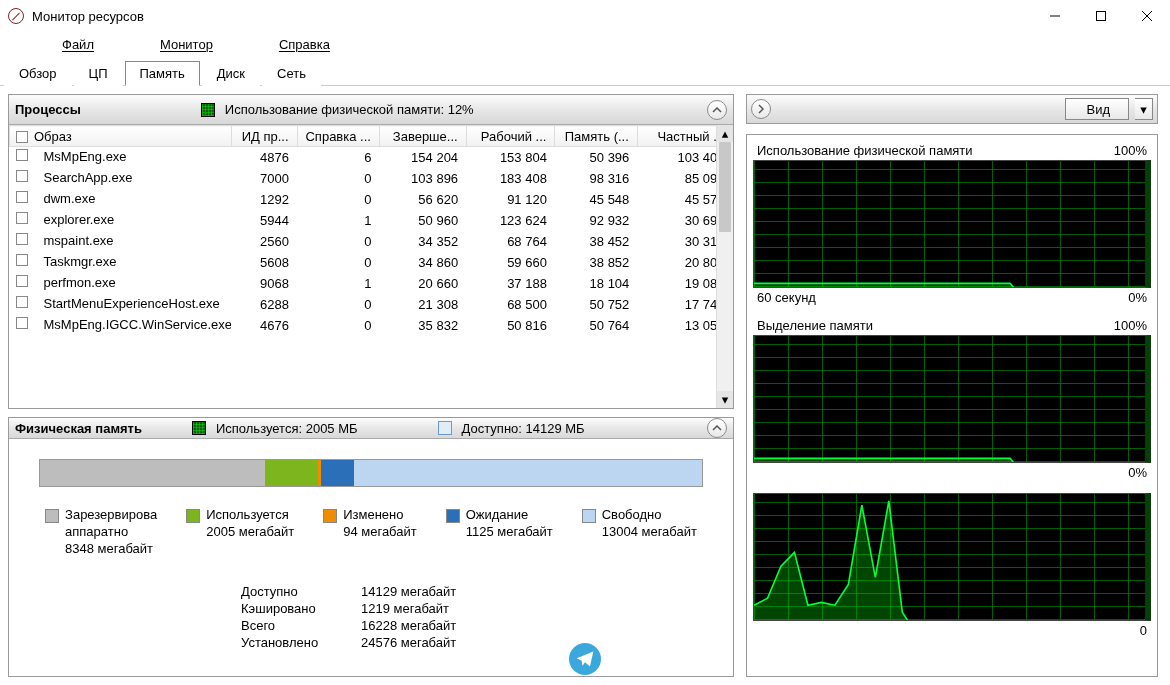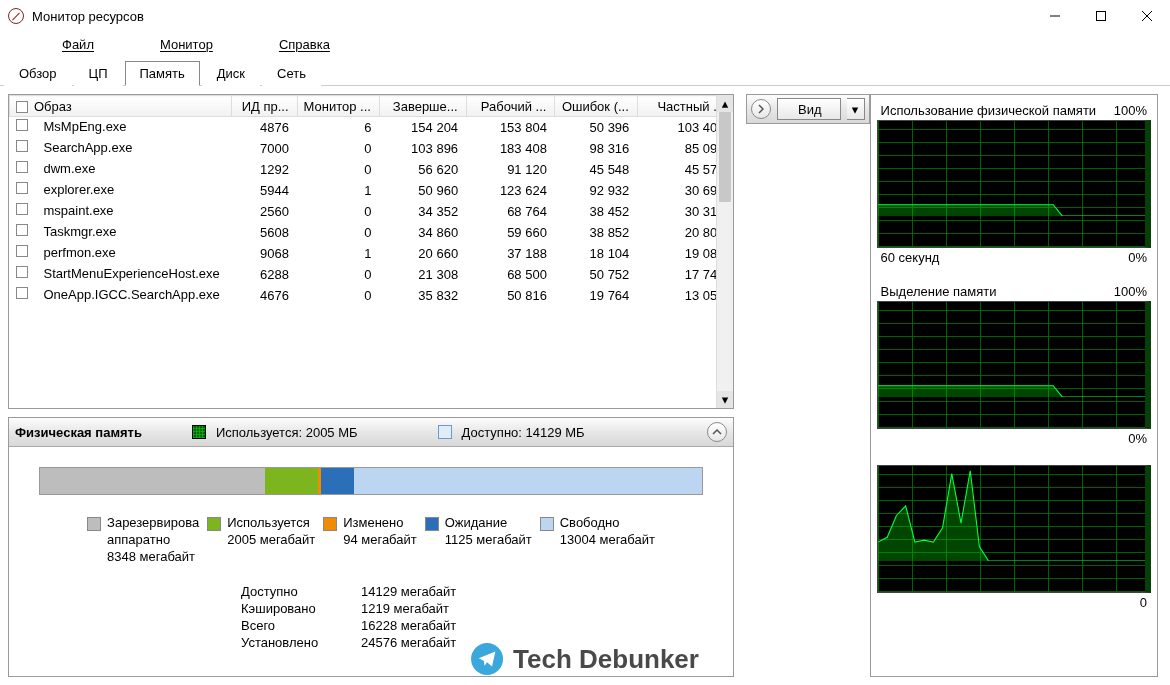--- a/index.html
+++ b/index.html
@@ -20,21 +20,21 @@
 .menubar-item span { text-decoration: underline; text-decoration-thickness: 1px; text-underline-offset: 2px; margin-left: 48px; }
 
 
 .tabbar { height: 30px; display: flex; align-items: flex-end; padding: 0 4px; border-bottom: 1px solid #ccc; }
 .tab { padding: 4px 14px 4px; border: 1px solid transparent; margin-right: 2px; position: relative; top: 1px; background: #fff; }
 .tab.active { border: 1px solid #888; border-bottom: 1px solid #fff; margin-top: 32px; }
 
 
 .content { display: flex; height: calc(685px - 32px - 24px - 30px); }
 .left-col { width: 742px; padding: 8px; display: flex; flex-direction: column; gap: 8px; }
-.right-col { flex: 1; padding: 8px 12px 8px 4px; display: flex; flex-direction: row; justify-content: space-between; }
+.right-col { flex: 1; padding: 8px 12px 8px 4px; display: flex; flex-direction: column; justify-content: space-between; }
 
 
 .panel { border: 1px solid #9a9a9a; display: flex; flex-direction: column; }
 .panel-header { height: 30px; background: linear-gradient(#fdfdfd, #e7e7e7 50%, #d8d8d8); border-bottom: 1px solid #aaa; display: flex; align-items: center; padding: 0 6px; gap: 10px; }
 .panel-title { font-weight: bold; }
 .panel-spacer { flex: 1; }
 .collapse-btn { width: 20px; height: 20px; border: 1px solid #8a8a8a; border-radius: 50%; background: linear-gradient(#fff,#e8e8e8); display: flex; align-items: center; justify-content: center; }
 .collapse-btn svg { stroke: #555; stroke-width: 1.5; fill: none; }
 .mem-icon { width: 14px; height: 14px; background: #0b5e0b; border: 1px solid #000; background-image: repeating-linear-gradient(0deg, rgba(0,255,0,0.4) 0 1px, transparent 1px 3px), repeating-linear-gradient(90deg, rgba(0,255,0,0.4) 0 1px, transparent 1px 3px); }
 .mem-icon.blue { background: #e0ecf8; border: 1px solid #6a9acf; background-image: none; }
@@ -50,33 +50,33 @@
 .chk { width: 12px; height: 12px; border: 1px solid #888; background: #fff; flex-shrink: 0; }
 .proc-scroll { position: absolute; right: 0; top: 0; width: 17px; height: 100%; background: #f0f0f0; border-left: 1px solid #ddd; }
 .proc-scroll-btn { height: 17px; background: #e5e5e5; display: flex; align-items: center; justify-content: center; }
 .proc-scroll-thumb { position: absolute; top: 17px; left: 2px; right: 2px; height: 90px; background: #c8c8c8; border-radius: 1px; }
 
 
 .phys-panel { height: 260px; }
 .phys-body { padding: 20px 30px 10px; }
 .membar { height: 28px; display: flex; border: 1px solid #999; margin-bottom: 20px; }
 .membar-seg { height: 100%; }
-.legend { display: flex; gap: 8px; margin-bottom: 18px; justify-content: center; }
+.legend { display: flex; gap: 29px; margin-bottom: 26px; justify-content: center; }
 .legend-item { display: flex; gap: 6px; align-items: flex-start; }
 .legend-sw { width: 14px; height: 14px; border: 1px solid #888; margin-top: 2px; }
 .legend-txt { line-height: 1.3; }
 .stats { display: grid; grid-template-columns: 110px 140px; gap: 2px 10px; margin: 16px auto; width: fit-content; }
 .stats div:nth-child(odd) { text-align: left; }
 .stats div:nth-child(even) { text-align: left; }
 
 
 .right-header { height: 30px; background: linear-gradient(#fdfdfd,#e7e7e7 50%,#d8d8d8); border: 1px solid #9a9a9a; display: flex; align-items: center; padding: 0 4px; gap: 6px; margin-bottom: 10px; }
 .view-btn { margin-left: auto; height: 22px; padding: 0 18px 0 20px; border: 1px solid #888; background: linear-gradient(#fff,#e8e8e8); display: flex; align-items: center; }
 .view-dd { width: 18px; height: 22px; border: 1px solid #888; border-left: none; background: linear-gradient(#fff,#e8e8e8); display: flex; align-items: center; justify-content: center; }
-.charts { flex: 1; overflow: hidden; display: flex; flex-direction: column; gap: 13px; border: 1px solid #9a9a9a; padding: 8px 6px; }
+.charts { flex: 1; overflow: hidden; display: flex; flex-direction: column; gap: 7px; border: 1px solid #9a9a9a; padding: 8px 6px; }
 .chart-block { }
 .chart-title-row { display: flex; justify-content: space-between; padding: 0 4px 2px; }
 .chart-canvas { height: 128px; background: #000; border: 1px solid #444; position: relative; overflow: hidden; border-right: 6px solid #064006;}
 .chart-grid { position: absolute; inset: 0; background-image: repeating-linear-gradient(0deg, rgba(0,120,0,0.8) 0 1px, transparent 1px 13px), repeating-linear-gradient(90deg, rgba(0,120,0,0.8) 0 1px, transparent 1px 34px); }
 .chart-line { position: absolute; inset: 0; }
 .chart-bottom-row { display: flex; justify-content: space-between; padding: 2px 4px 6px; }
 
 
 .watermark { position: absolute; bottom: 10px; left: 50%; transform: translateX(-50%); display: flex; align-items: center; gap: 10px; opacity: 0.92; }
 .watermark-icon { width: 32px; height: 32px; border-radius: 50%; background: #2aa1da; display: flex; align-items: center; justify-content: center; }
@@ -120,39 +120,51 @@
   <div class="tab active">Память</div>
   <div class="tab">Диск</div>
   <div class="tab">Сеть</div>
 </div>
 
 <div class="content">
 
   <div class="left-col">
 
     <div class="panel proc-panel">
+      <div class="panel-header">
+        <span class="panel-title">Процессы</span>
+        <span style="width:100px"></span>
+        <span class="mem-icon"></span>
+        <span>Использование физической памяти: 12%</span>
+        <span class="panel-spacer"></span>
+        <span class="collapse-btn">
+            <svg width="10" height="6">
+              <polyline points="1,5 5,1 9,5"></polyline>
+            </svg>
+          </span>
+      </div>
       <div class="proc-body">
         <table class="proc-table">
           <colgroup>
               <col style="width:210px">
               <col style="width:62px">
               <col style="width:78px">
               <col style="width:82px">
               <col style="width:84px">
               <col style="width:78px">
               <col style="width:90px">
             </colgroup>
           <thead>
               <tr>
             <th><span class="chk" style="display:inline-block;vertical-align:middle;margin-right:6px"></span><span>Образ</span></th>
             <th>ИД пр...</th>
-            <th>Монитор ...</th>
+            <th>Справка ...</th>
             <th>Заверше...</th>
             <th>Рабочий ...</th>
-            <th>Ошибок (...</th>
+            <th>Память (...</th>
             <th>Частный ...</th>
           </tr>
             </thead>
           <tbody id="proc-rows">
               <tr>
                 <td>
                   <span class="chk"></span>
                   <span>MsMpEng.exe</span>
                 </td>
     <td>4876</td>
@@ -242,27 +254,27 @@
     <td>6288</td>
                 <td>0</td>
                 <td>21 308</td>
     <td>68 500</td>
                 <td>50 752</td>
                 <td>17 748</td>
               </tr>
               <tr>
                 <td>
                   <span class="chk"></span>
-                  <span>OneApp.IGCC.SearchApp.exe</span>
+                  <span>MsMpEng.IGCC.WinService.exe</span>
                 </td>
     <td>4676</td>
                 <td>0</td>
                 <td>35 832</td>
     <td>50 816</td>
-                <td>19 764</td>
+                <td>50 764</td>
                 <td>13 052</td>
               </tr>
             </tbody>
         </table>
         <div class="proc-scroll">
           <div class="proc-scroll-btn">▴</div>
           <div class="proc-scroll-thumb"></div>
           <div class="proc-scroll-btn" style="position:absolute;bottom:0;left:0;right:0">▾</div>
         </div>
       </div>
@@ -389,14 +401,13 @@
       </div>
   </div>
 </div>
 
 <div class="watermark">
   <div class="watermark-icon">
     <svg width="20" height="20" viewBox="0 0 24 24">
         <path fill="#fff" d="M2 11l20-8-4 18-6-5-3 4-1-6z"></path>
       </svg>
   </div>
-  <div class="watermark-txt">Tech Debunker</div>
 </div>
 
 </body></html>

